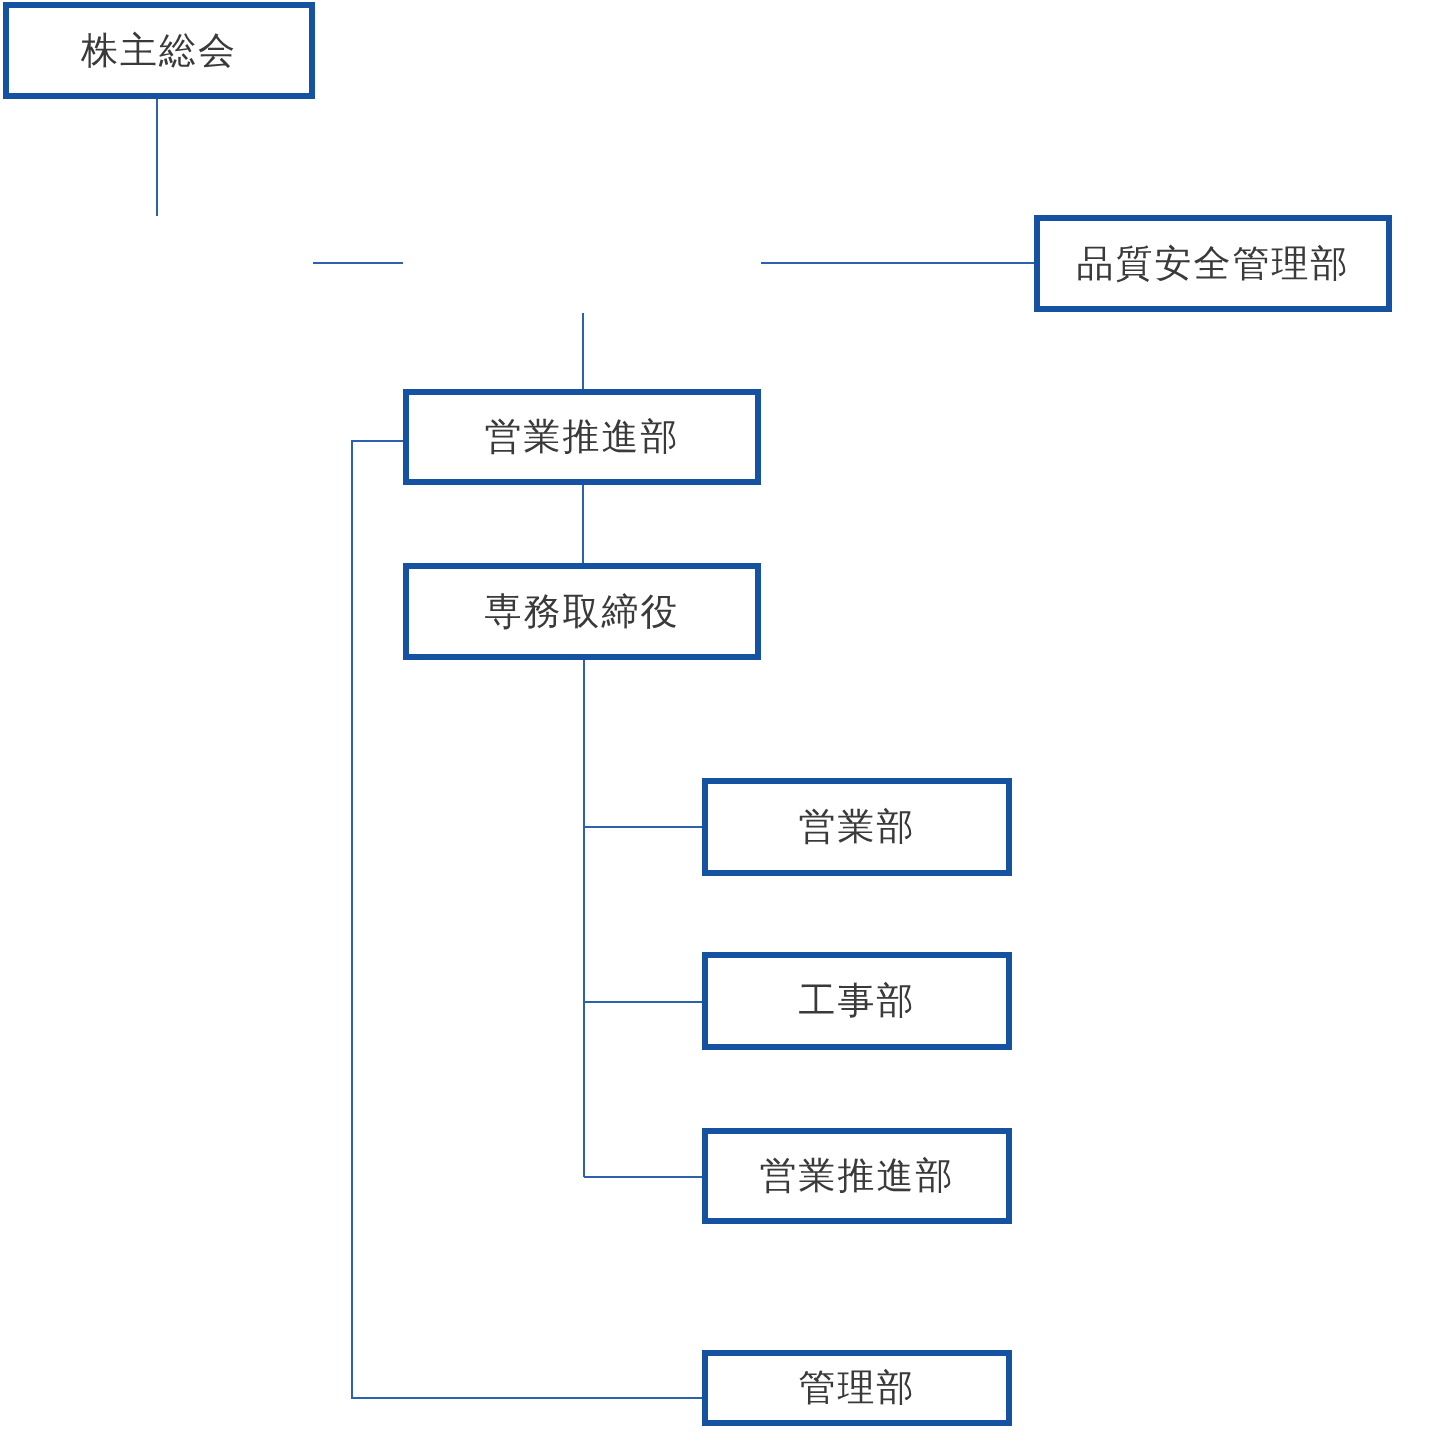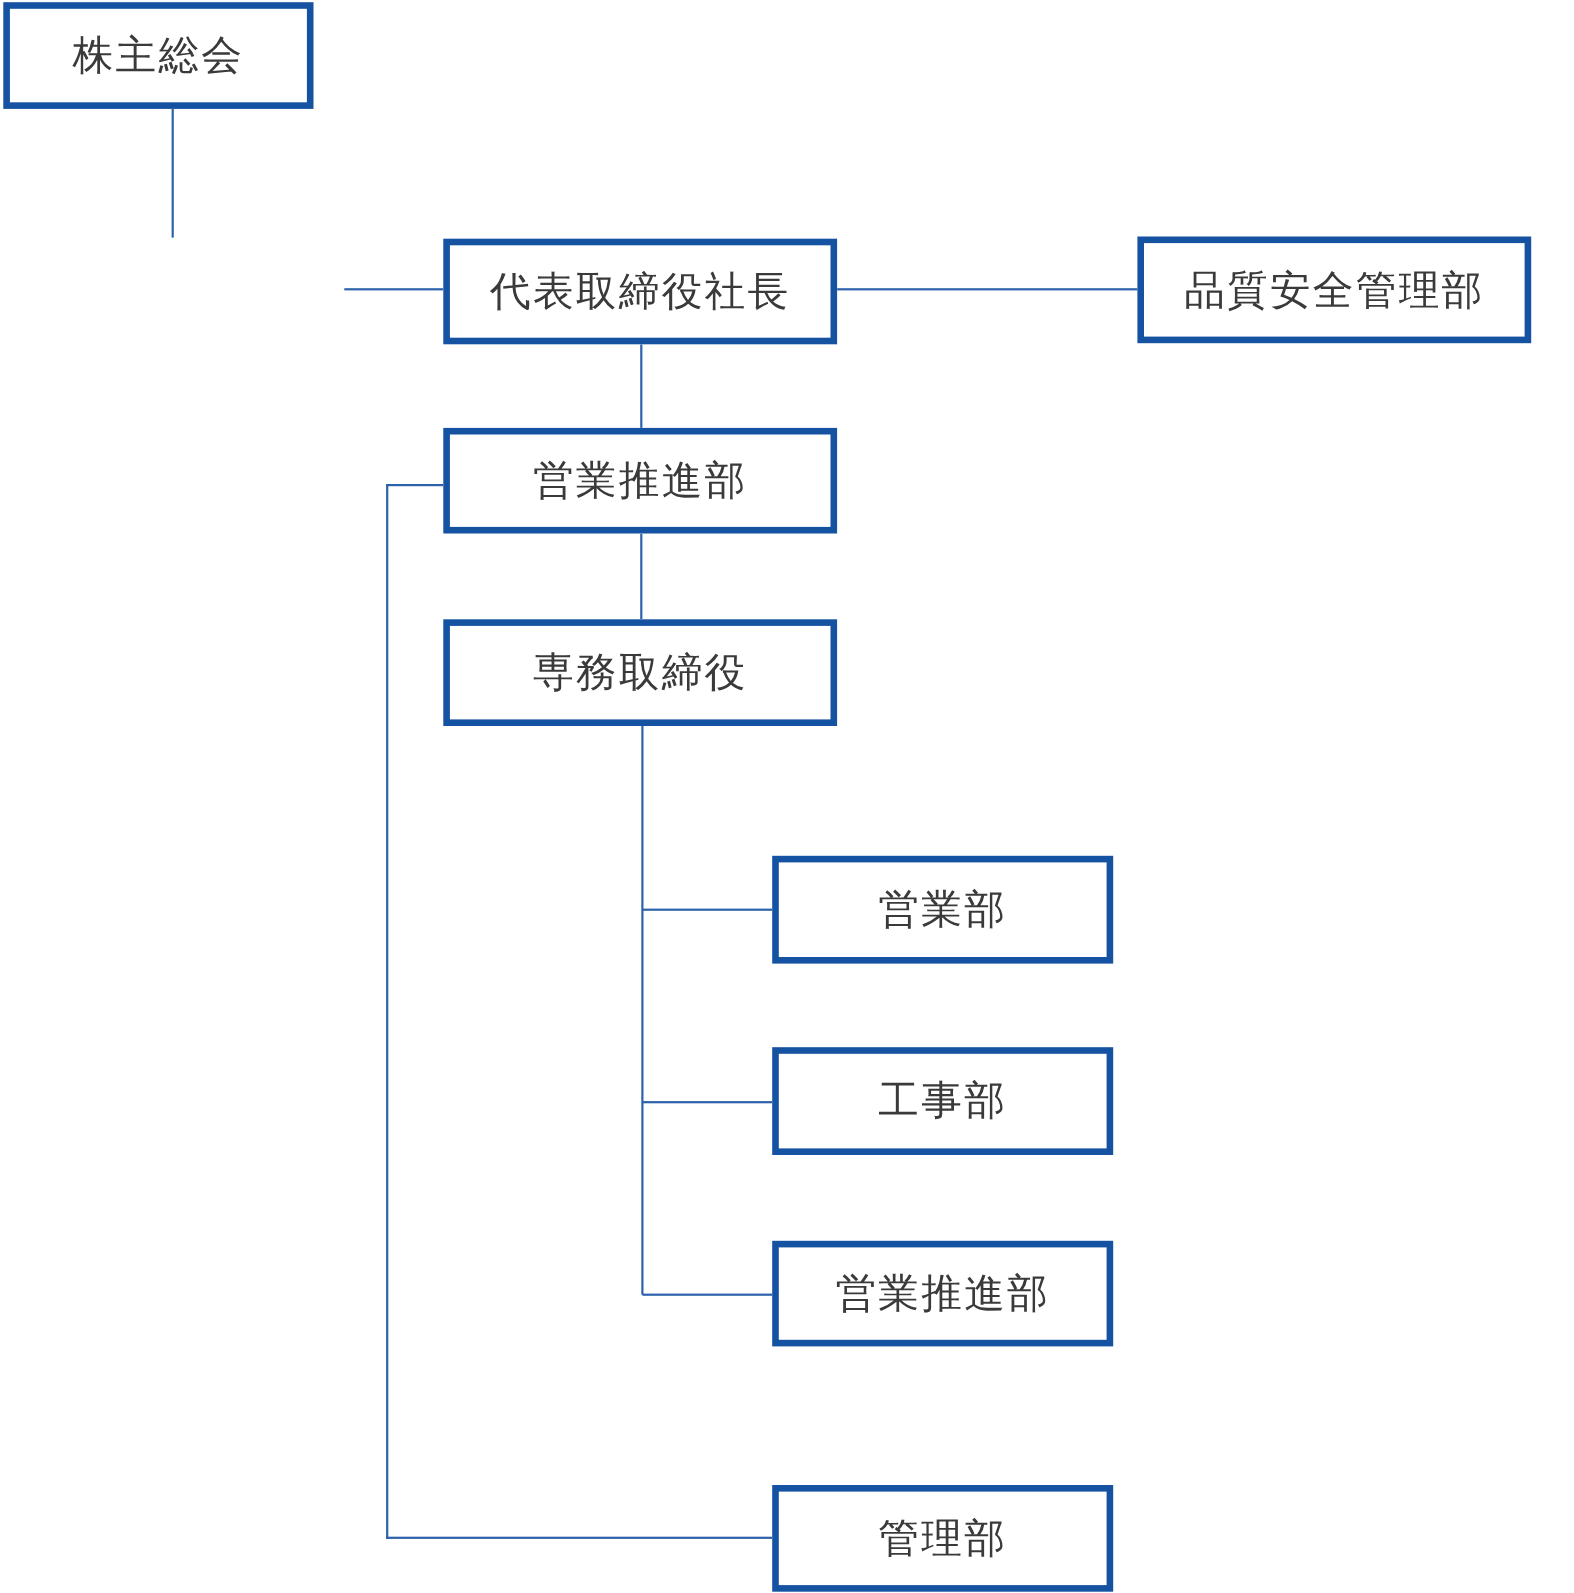--- a/index.html
+++ b/index.html
@@ -37,30 +37,30 @@
   }
 
   .line {
     position: absolute;
     background: var(--line);
   }
   .h { height: 2px; }
   .v { width: 2px; }
 
   
-  #n-shareholders    { left: 3px;    top: 2px;    width: 282px; height: 97px; }
+  #n-shareholders    { left: 3px;    top: 2px;    width: 312px; height: 97px; }
   #n-board           { left: 3px;    top: 215px;  width: 310px; height: 97px; }
   #n-president       { left: 403px;  top: 217px;  width: 358px; height: 96px; }
   #n-quality         { left: 1034px; top: 215px;  width: 358px; height: 97px; }
   #n-vice-president  { left: 403px;  top: 389px;  width: 358px; height: 96px; }
   #n-senior-md       { left: 403px;  top: 563px;  width: 358px; height: 97px; }
   #n-sales           { left: 702px;  top: 778px;  width: 310px; height: 98px; }
   #n-construction    { left: 702px;  top: 952px;  width: 310px; height: 98px; }
   #n-sales-promotion { left: 702px;  top: 1128px; width: 310px; height: 96px; }
-  #n-admin           { left: 702px;  top: 1350px; width: 310px; height: 97px; }
+  #n-admin           { left: 702px;  top: 1350px; width: 310px; height: 76px; }
 
   
   #l-shareholders-board   { left: 156px; top: 99px;   height: 117px; }
   #l-board-president      { left: 313px; top: 262px;  width: 90px;  }
   #l-president-quality    { left: 761px; top: 262px;  width: 309px; }
   #l-president-vp         { left: 582px; top: 313px;  height: 76px;  }
   #l-vp-smd               { left: 582px; top: 485px;  height: 78px;  }
   #l-smd-rail             { left: 583px; top: 660px;  height: 517px; }
   #l-branch-sales         { left: 584px; top: 826px;  width: 118px; }
   #l-branch-construction  { left: 584px; top: 1001px; width: 118px; }
@@ -85,23 +85,20 @@
   <div class="line h" id="l-branch-salespromo"></div>
   <div class="line h" id="l-vp-stub"></div>
   <div class="line v" id="l-left-rail"></div>
   <div class="line h" id="l-branch-admin"></div>
 
   <div class="node" id="n-shareholders">
     <span class="label">株主総会</span>
   </div>
 
 
-  <div class="node" id="n-president">
-    <span class="label">代表取締役社長</span>
-  </div>
 
   <div class="node" id="n-quality">
     <span class="label">品質安全管理部</span>
   </div>
 
   <div class="node" id="n-vice-president">
     <span class="label">営業推進部</span>
   </div>
 
   <div class="node" id="n-senior-md">

